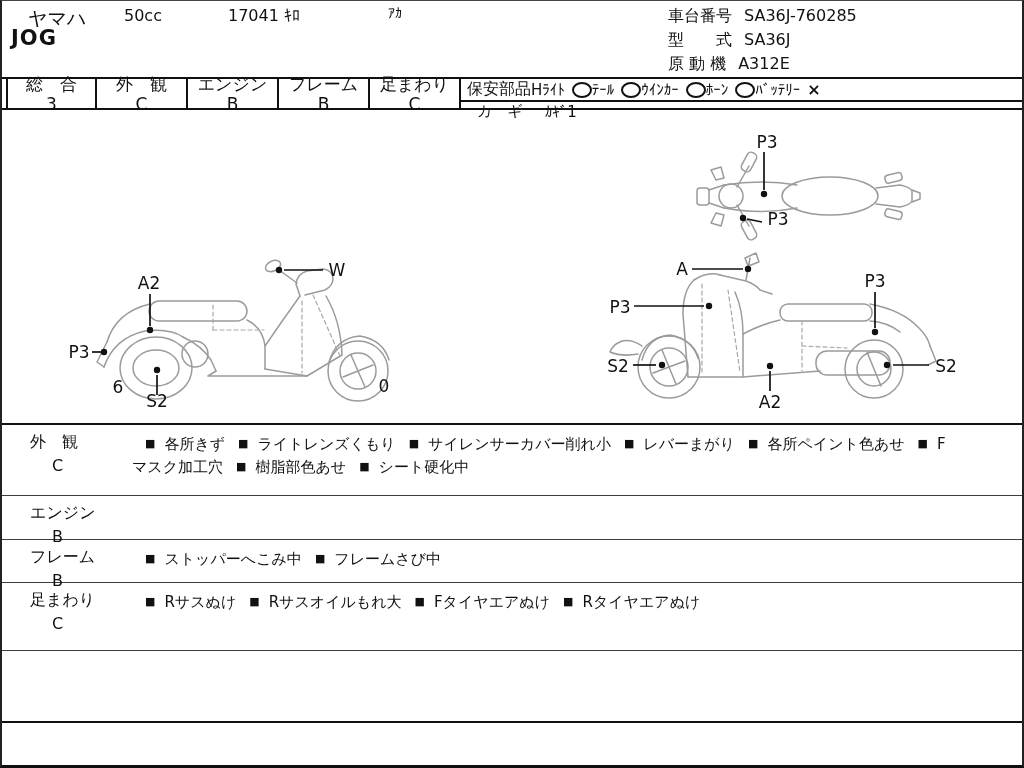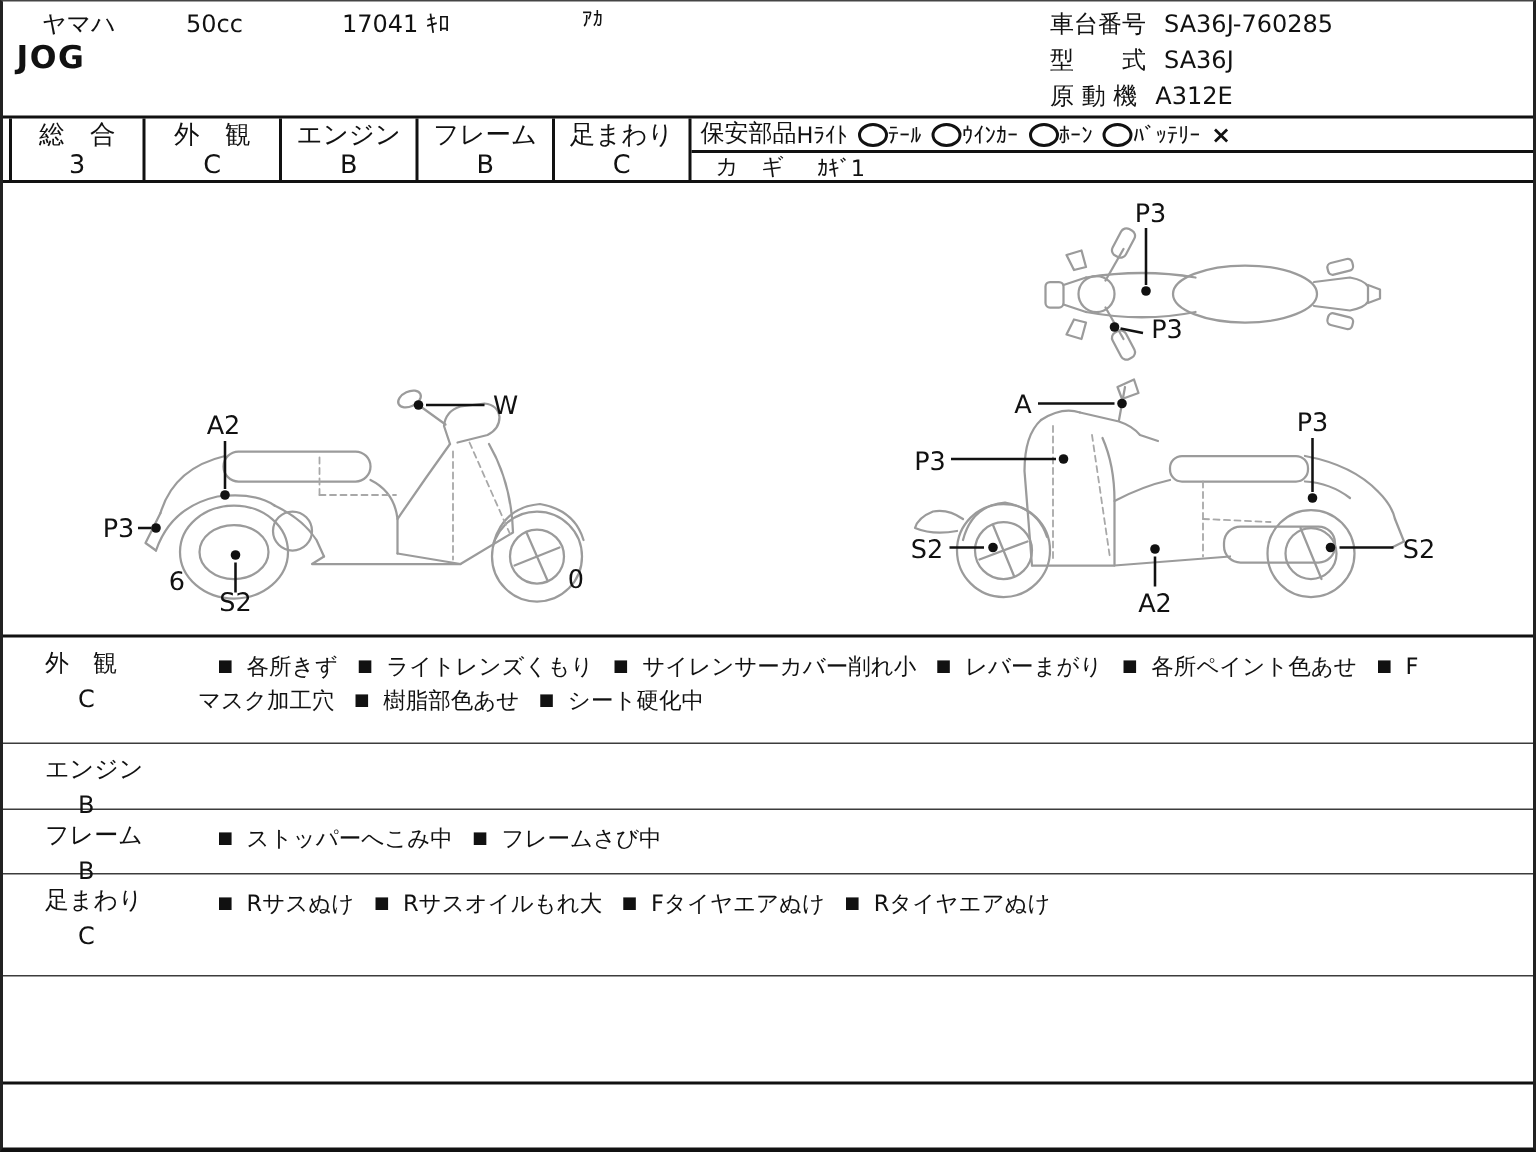--- a/index.html
+++ b/index.html
@@ -8,30 +8,30 @@
     font-family:"DejaVu Sans","Liberation Sans",sans-serif; color:#111;
   }
   .sheet {
     position:absolute; left:0; top:0; width:1024px; height:768px; background:#fff;
     box-sizing:border-box;
     border-left:2px solid #222; border-right:2px solid #222;
     border-top:1px solid #444; border-bottom:3px solid #111;
   }
   
   .hdr { position:absolute; left:0; top:0; right:0; height:76px; }
-  .hdr .maker   { position:absolute; left:26px;  top:5px;  font-size:16px; }
+  .hdr .maker   { position:absolute; left:26px;  top:5px;  font-size:19px; }
   .hdr .model   { position:absolute; left:9px;   top:25px; font-size:21px; letter-spacing:1px;font-weight:bold; }
   .hdr .cc      { position:absolute; left:122px; top:5px;  font-size:16px; }
   .hdr .mileage { position:absolute; left:226px; top:5px;  font-size:16px; }
   .hdr .color   { position:absolute; left:386px; top:4px;  font-size:14px; }
   .hdr .idblock { position:absolute; left:666px; top:3px; font-size:16px; line-height:24px; }
-  .hdr .idrow .lab { display:inline-block; margin-right:12px;margin-left:32px; }
+  .hdr .idrow .lab { display:inline-block; margin-right:12px; }
   
   .ratings {
-    position:absolute; left:0; right:0; top:76px; height:45px; box-sizing:border-box;
+    position:absolute; left:0; right:0; top:76px; height:33px; box-sizing:border-box;
     border-top:2px solid #111; border-bottom:2px solid #111; display:flex;
   }
   .rcell {
     width:91px; box-sizing:border-box; border-right:2px solid #111;
     display:flex; flex-direction:column; align-items:center; justify-content:center;
     font-size:17px; line-height:20px;
   }
   .rcell:first-child { border-left:2px solid #111; margin-left:4px; }
   .safety { flex:1; display:flex; flex-direction:column; font-size:15px; min-width:0; }
   .safety-top { height:23px; box-sizing:border-box; border-bottom:2px solid #111;

